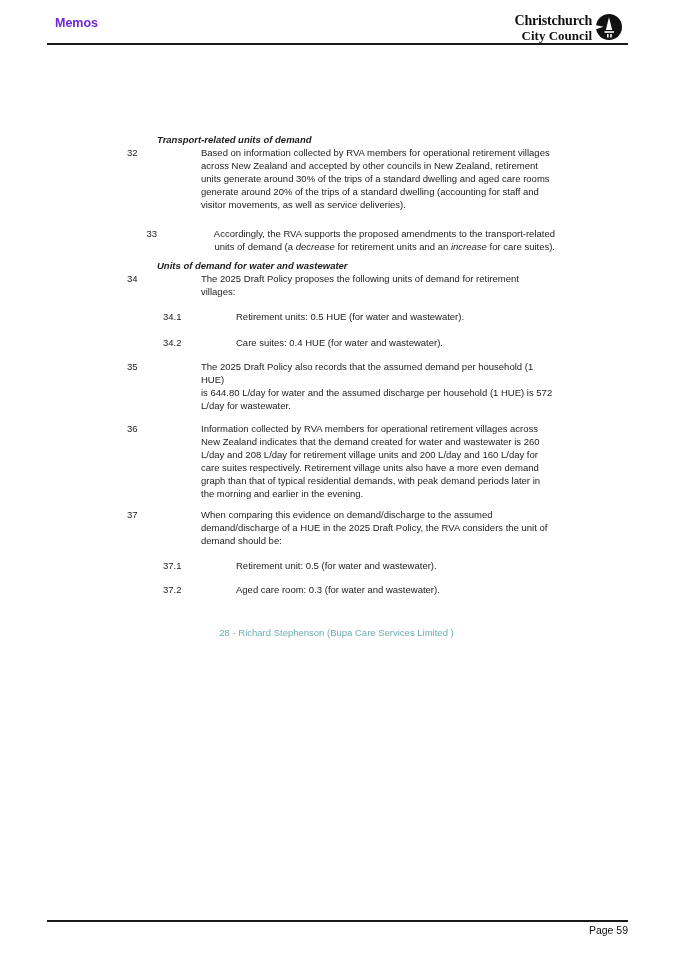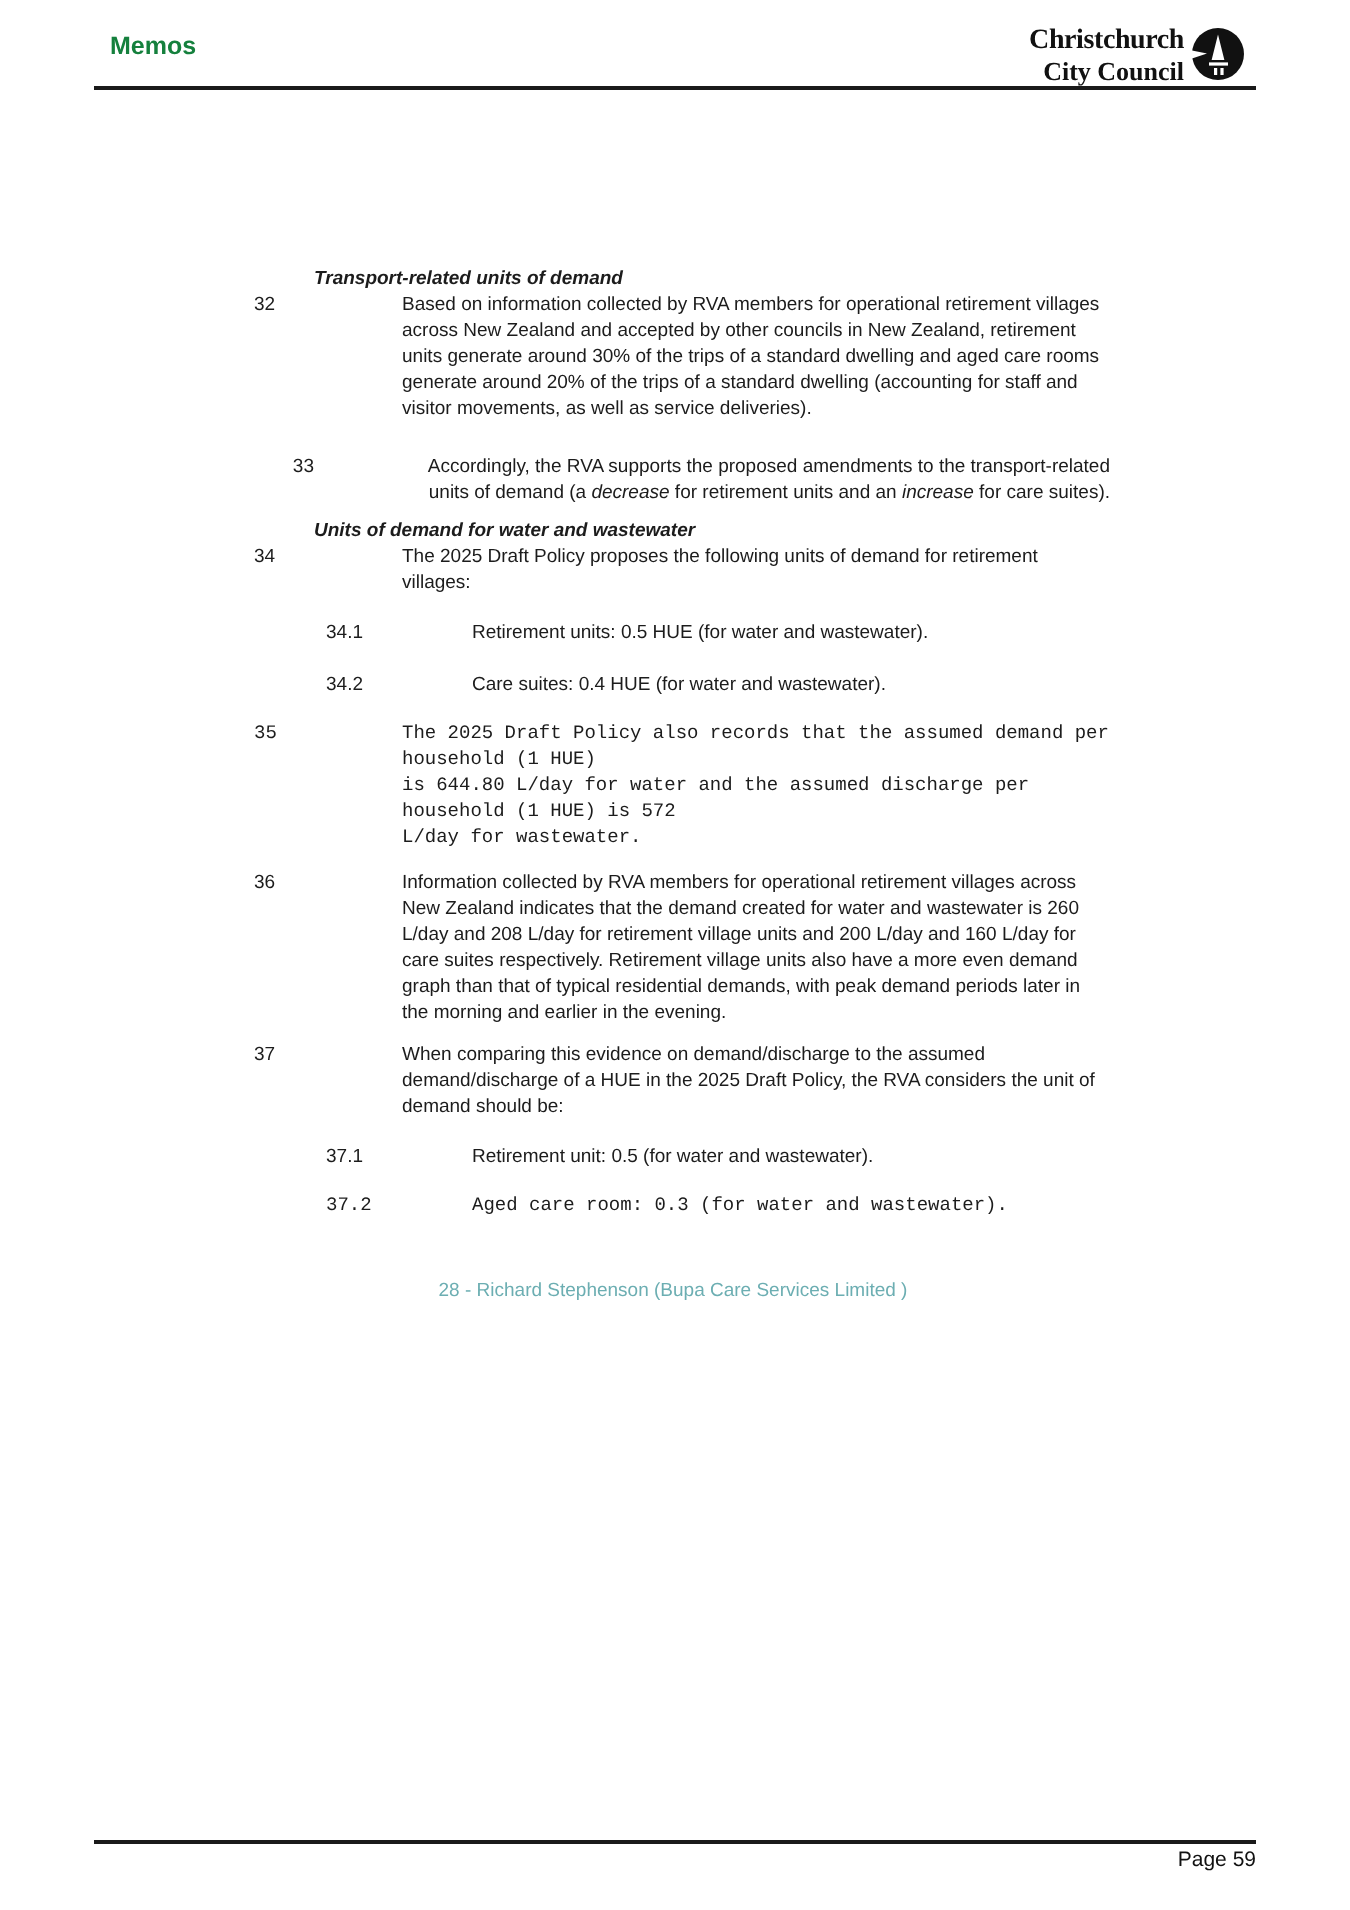--- a/index.html
+++ b/index.html
@@ -13,21 +13,21 @@
     color: #1c1c1c;
     overflow: hidden;
   }
 
   
   .memos-title {
     position: absolute;
     left: 55px; top: 16px;
     font-size: 12.5px;
     font-weight: bold;
-    color: #15803d;
+    color: #6d28d9;
   }
   .logo-block {
     position: absolute;
     top: 14px; right: 53px;
     display: flex;
     align-items: flex-start;
     gap: 4px;
   }
   .logo-text {
     text-align: right;
@@ -61,21 +61,21 @@
   }
   .para { display: flex; }
   .pnum { width: 30px; flex-shrink: 0; }
   .ptext { flex: 1; white-space: pre-wrap; margin-left: 44px; }
   .subpara { display: flex; margin-left: 36px; justify-content: space-between; }
   .subnum { width: 29px; flex-shrink: 0; }
   .m16 { margin-top: 16px; text-align: right; }
   .m6  { margin-top: 6px;  }
   .m12 { margin-top: 12px; }
   .m13 { margin-top: 13px; }
-  .m11 { margin-top: 11px; font-family: Liberation Mono, monospace; }
+  .m11 { margin-top: 11px; }
   .m10 { margin-top: 10px; }
   .m8  { margin-top: 8px;  }
   .ital { font-style: italic; }
 
   .submitter-link {
     display: block;
     margin-top: 30px;
     margin-left: -9px;
     color: #6caeb2;
     font-size: 9.5px;

